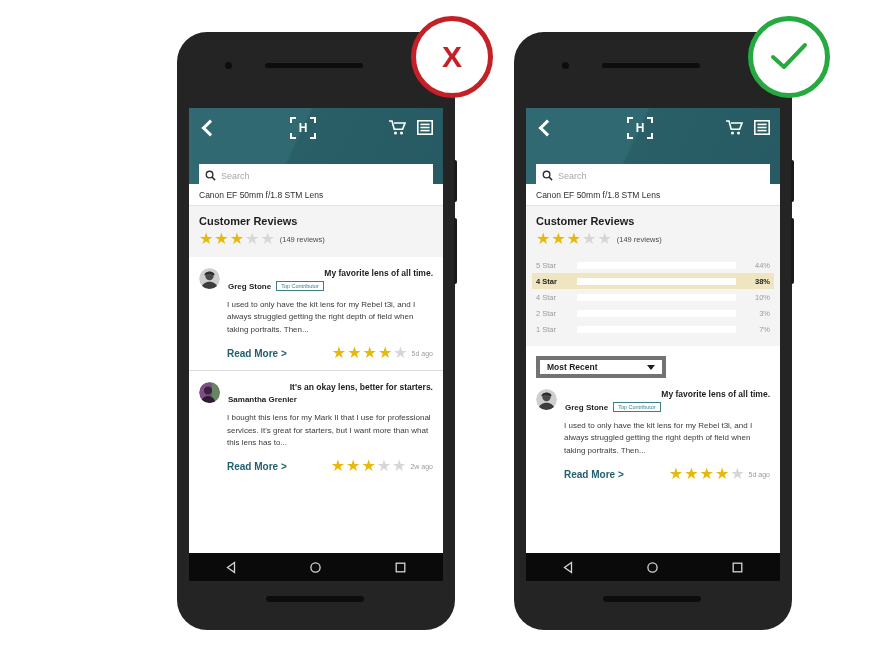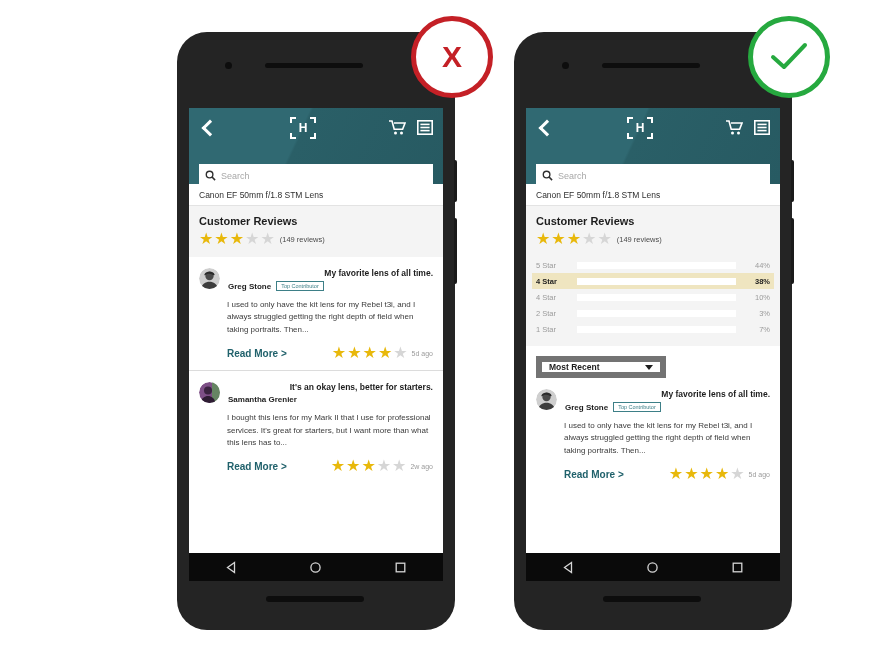--- a/index.html
+++ b/index.html
@@ -131,21 +131,21 @@
   .hrow .hfill { height: 100%; background: #b4b4b4; }
   .hrow .hpct { font-size: 7.5px; color: #9b9b9b; width: 20px; text-align: right; flex: none; }
   .hrow.active { background: #efe5c0; }
   .hrow.active .hlabel { color: #1d1d1d; font-weight: bold; }
   .hrow.active .hpct { color: #1d1d1d; font-weight: bold; }
   .hrow.active .hfill { background: #cea70a; }
 
   
   .sort-wrap { padding: 10px 10px 0 10px; background: #fff; }
   .sort-select {
-    width: 130px; height: 22px; border: 6px solid #737373; background: #fff;
+    width: 130px; height: 22px; border: 4px solid #737373; background: #fff;
     display: flex; align-items: center; justify-content: space-between;
     padding: 0 7px; cursor: pointer;
   }
   .sort-label { font-size: 8.5px; font-weight: bold; color: #1d1d1d; }
   .caret {
     width: 0; height: 0; border-left: 4px solid transparent;
     border-right: 4px solid transparent; border-top: 5px solid #1d1d1d;
   }
 
   

